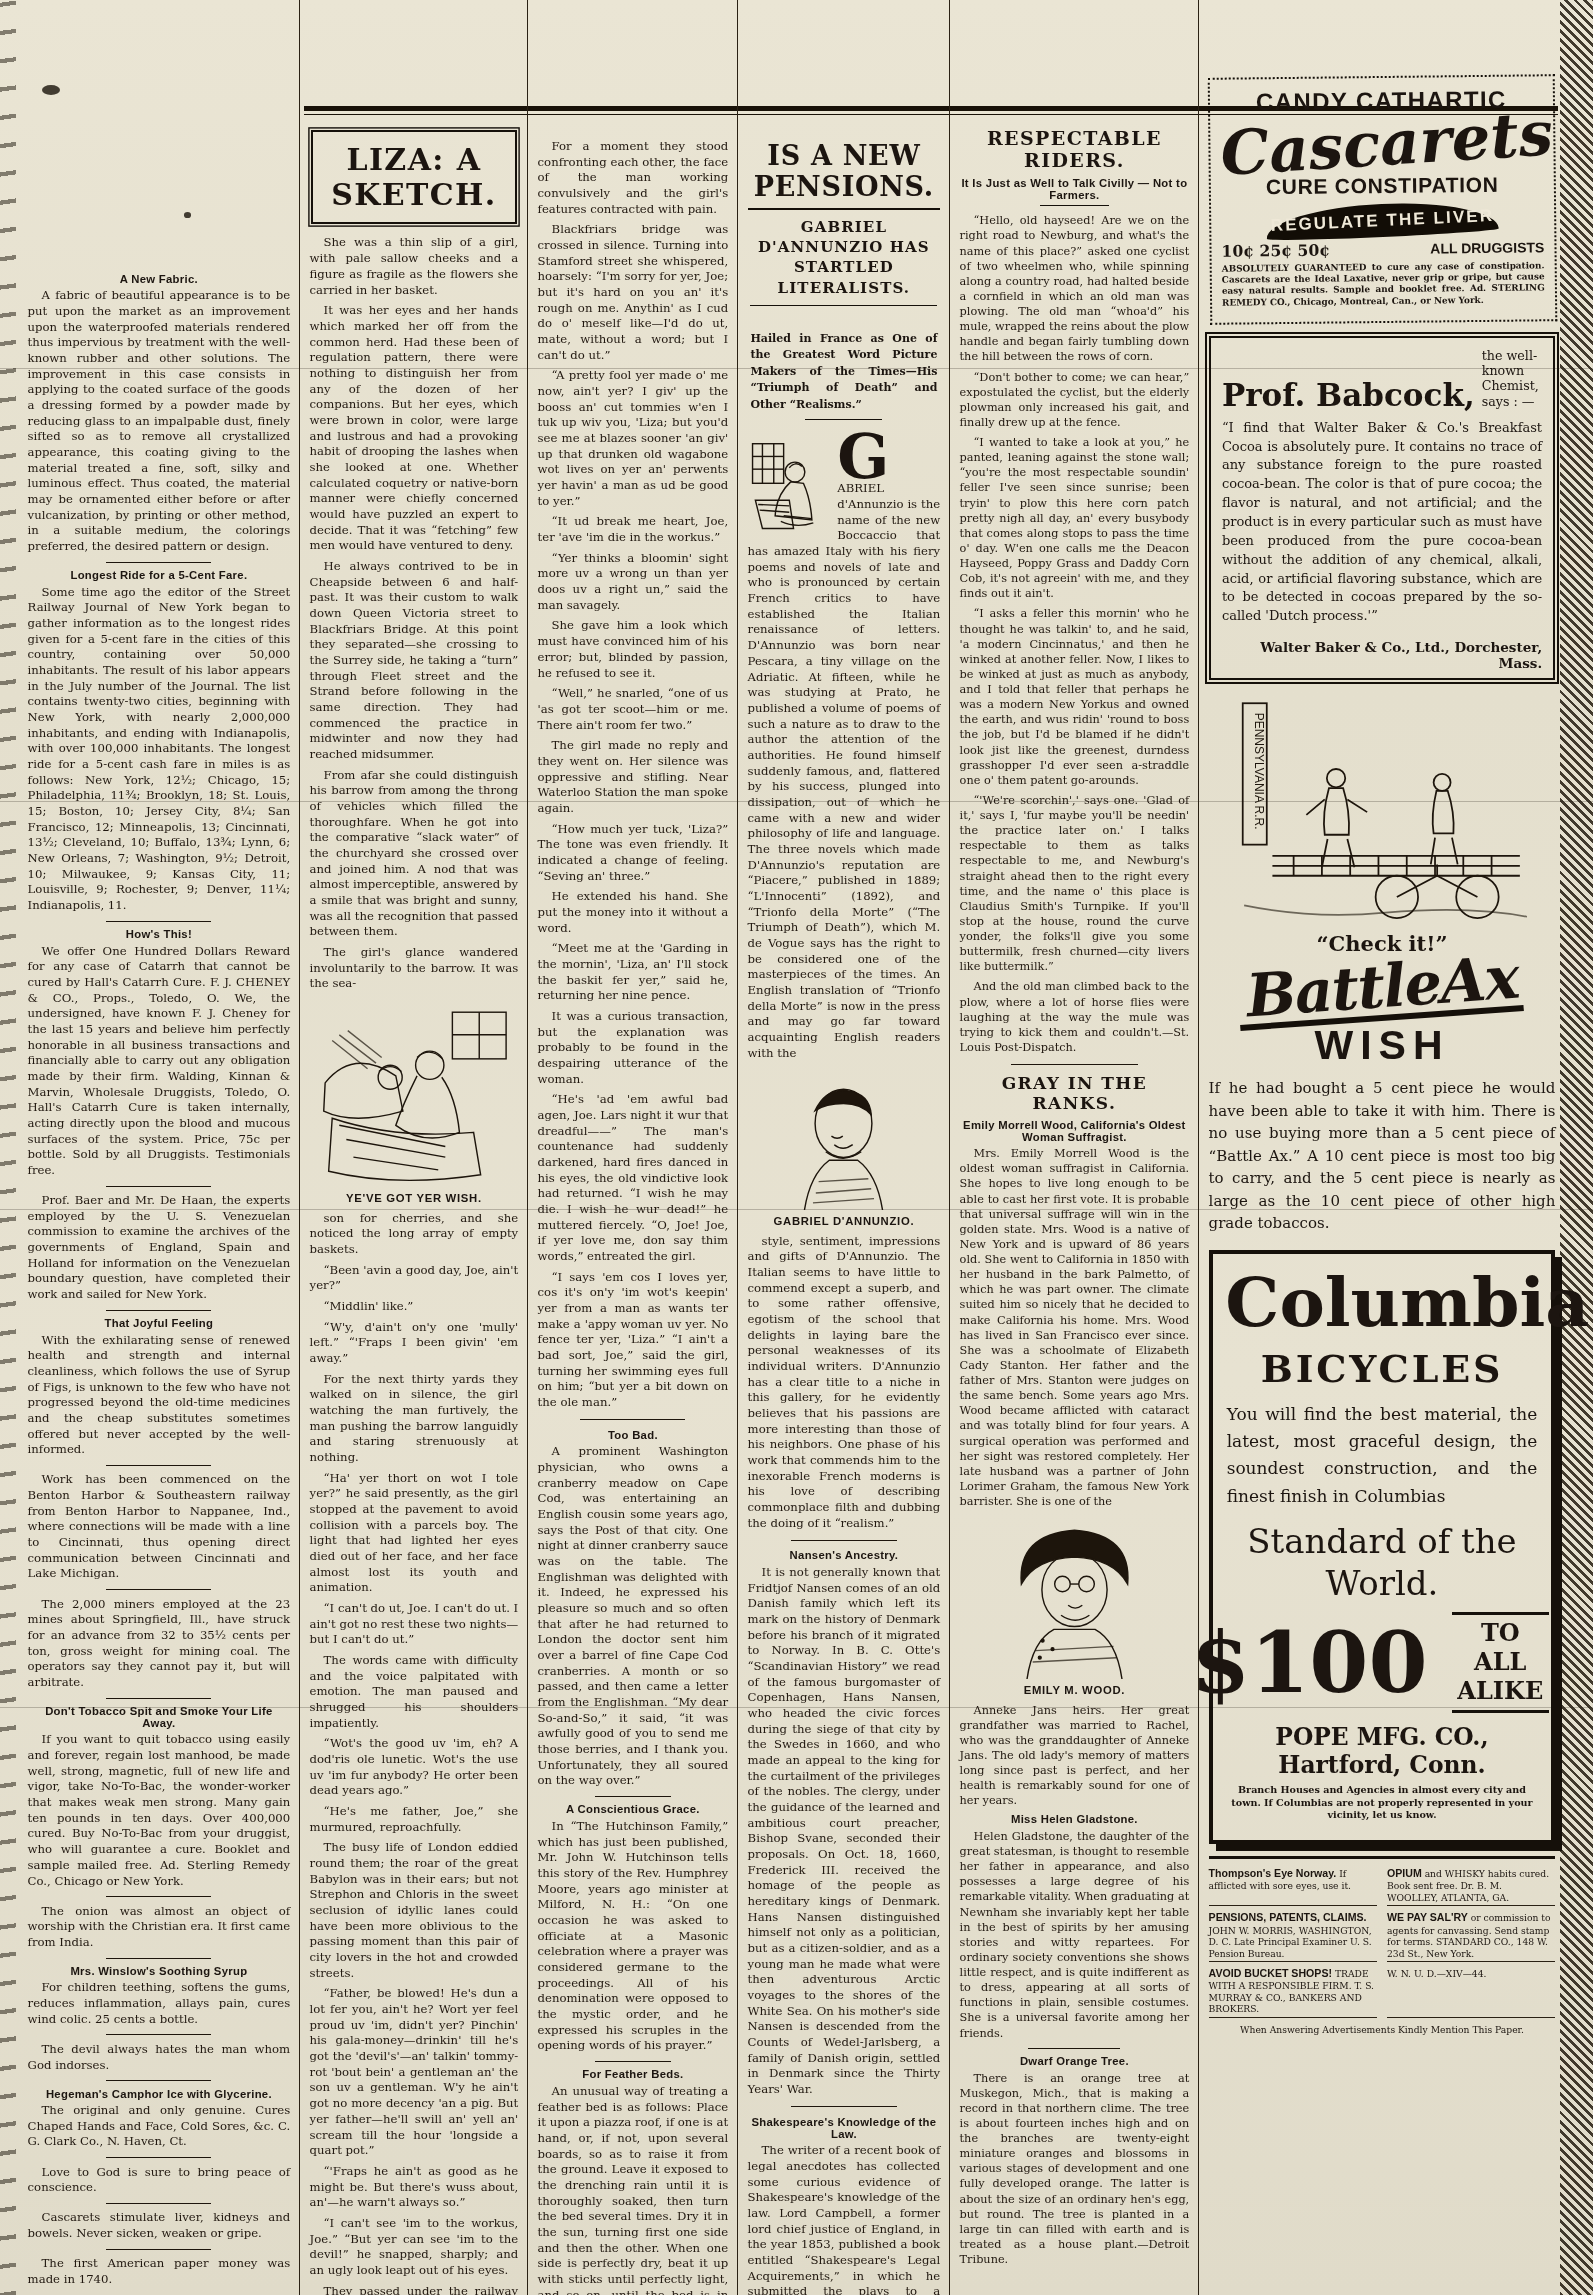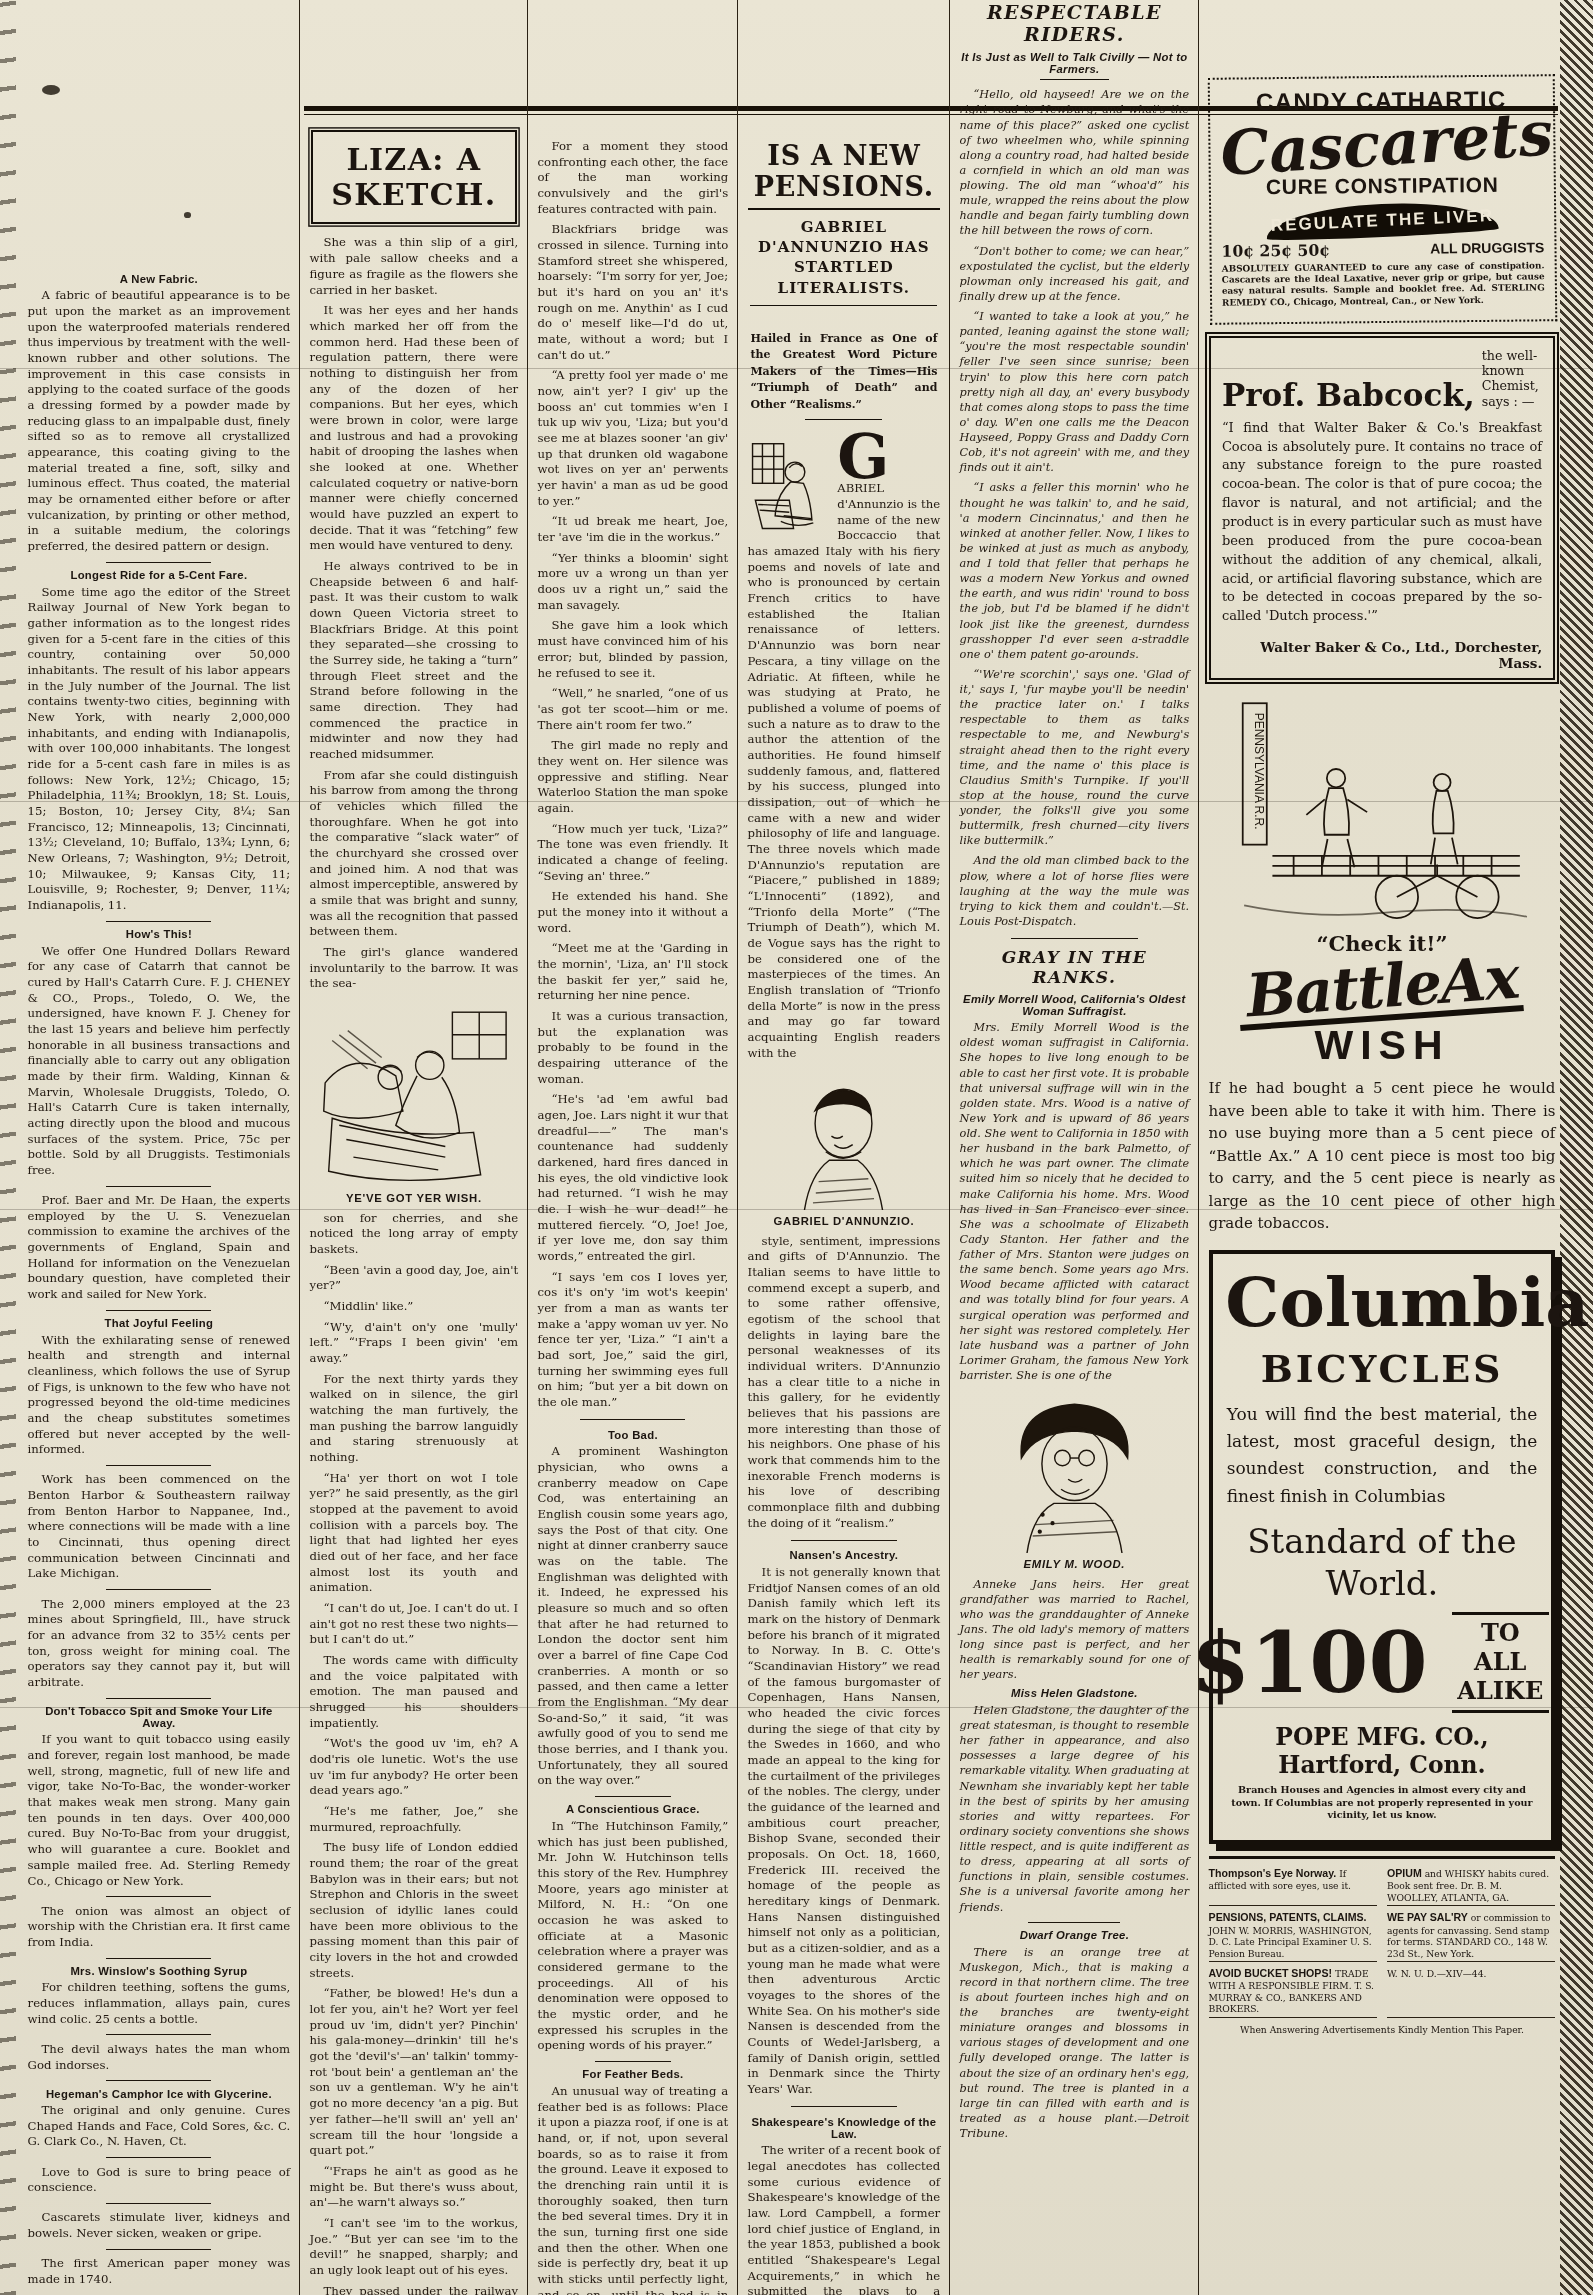--- a/index.html
+++ b/index.html
@@ -12,21 +12,21 @@
     background:repeating-linear-gradient(45deg,#241c10 0 2.8px,rgba(0,0,0,0) 2.8px 6.4px);opacity:.85;}
   .edge-left{position:absolute;top:0;left:0;width:15.6px;height:100%;
     background:repeating-linear-gradient(-8deg,#191308 0 4.2px,rgba(0,0,0,0) 4.2px 28px);opacity:.5;}
   .toprule{position:absolute;top:106px;left:304px;right:35px;border-top:5px solid #191208;border-bottom:1.4px solid #191208;height:2.8px;}
   .cols{position:absolute;top:0;left:18.4px;display:flex;height:2295px;}
   .col{box-sizing:border-box;height:2295px;overflow:hidden;padding:0 9.2px;border-right:1.4px solid #2a2114;}
   .c1{width:282px;padding-top:270px;}
   .c2{width:228px;padding-top:126px;}
   .c3{width:210px;padding-top:139px;}
   .c4{width:212px;padding-top:122px;}
-  .c5{width:249px;font-style:italic;}
+  .c5{width:249px;padding-top:126px;}
   .c6{width:394px;padding-top:76px;border-right:none;padding-right:38px;}
   .b{font-size:11.7px;line-height:1.34;text-align:justify;margin:0 0 5px;text-indent:14px;color:#211810;}
   .c5 .b{font-size:11.3px;}
   .shead{font-family:"Liberation Sans","DejaVu Sans",sans-serif;font-weight:bold;font-size:11.3px;text-align:center;margin:2.8px 0 3.5px;letter-spacing:0.3px;}
   .shead:empty{display:none;}
   .brief + .brief::before{content:"";display:block;width:40%;margin:7px auto 6.4px;border-top:1.4px solid #1d150c;}
   .story-sep{width:55%;margin:8.5px auto;border-top:1.4px solid #1d150c;}
   
   .liza-box{border:2.8px solid #15100a;box-shadow:0 0 0 1.4px #e7e2d1,0 0 0 2.8px #15100a;margin:4.2px 1.4px 11.3px;padding:10px 2.8px;text-align:center;}
   .liza-head{font-weight:bold;font-size:30px;letter-spacing:1.4px;font-family:"DejaVu Serif",serif;}

